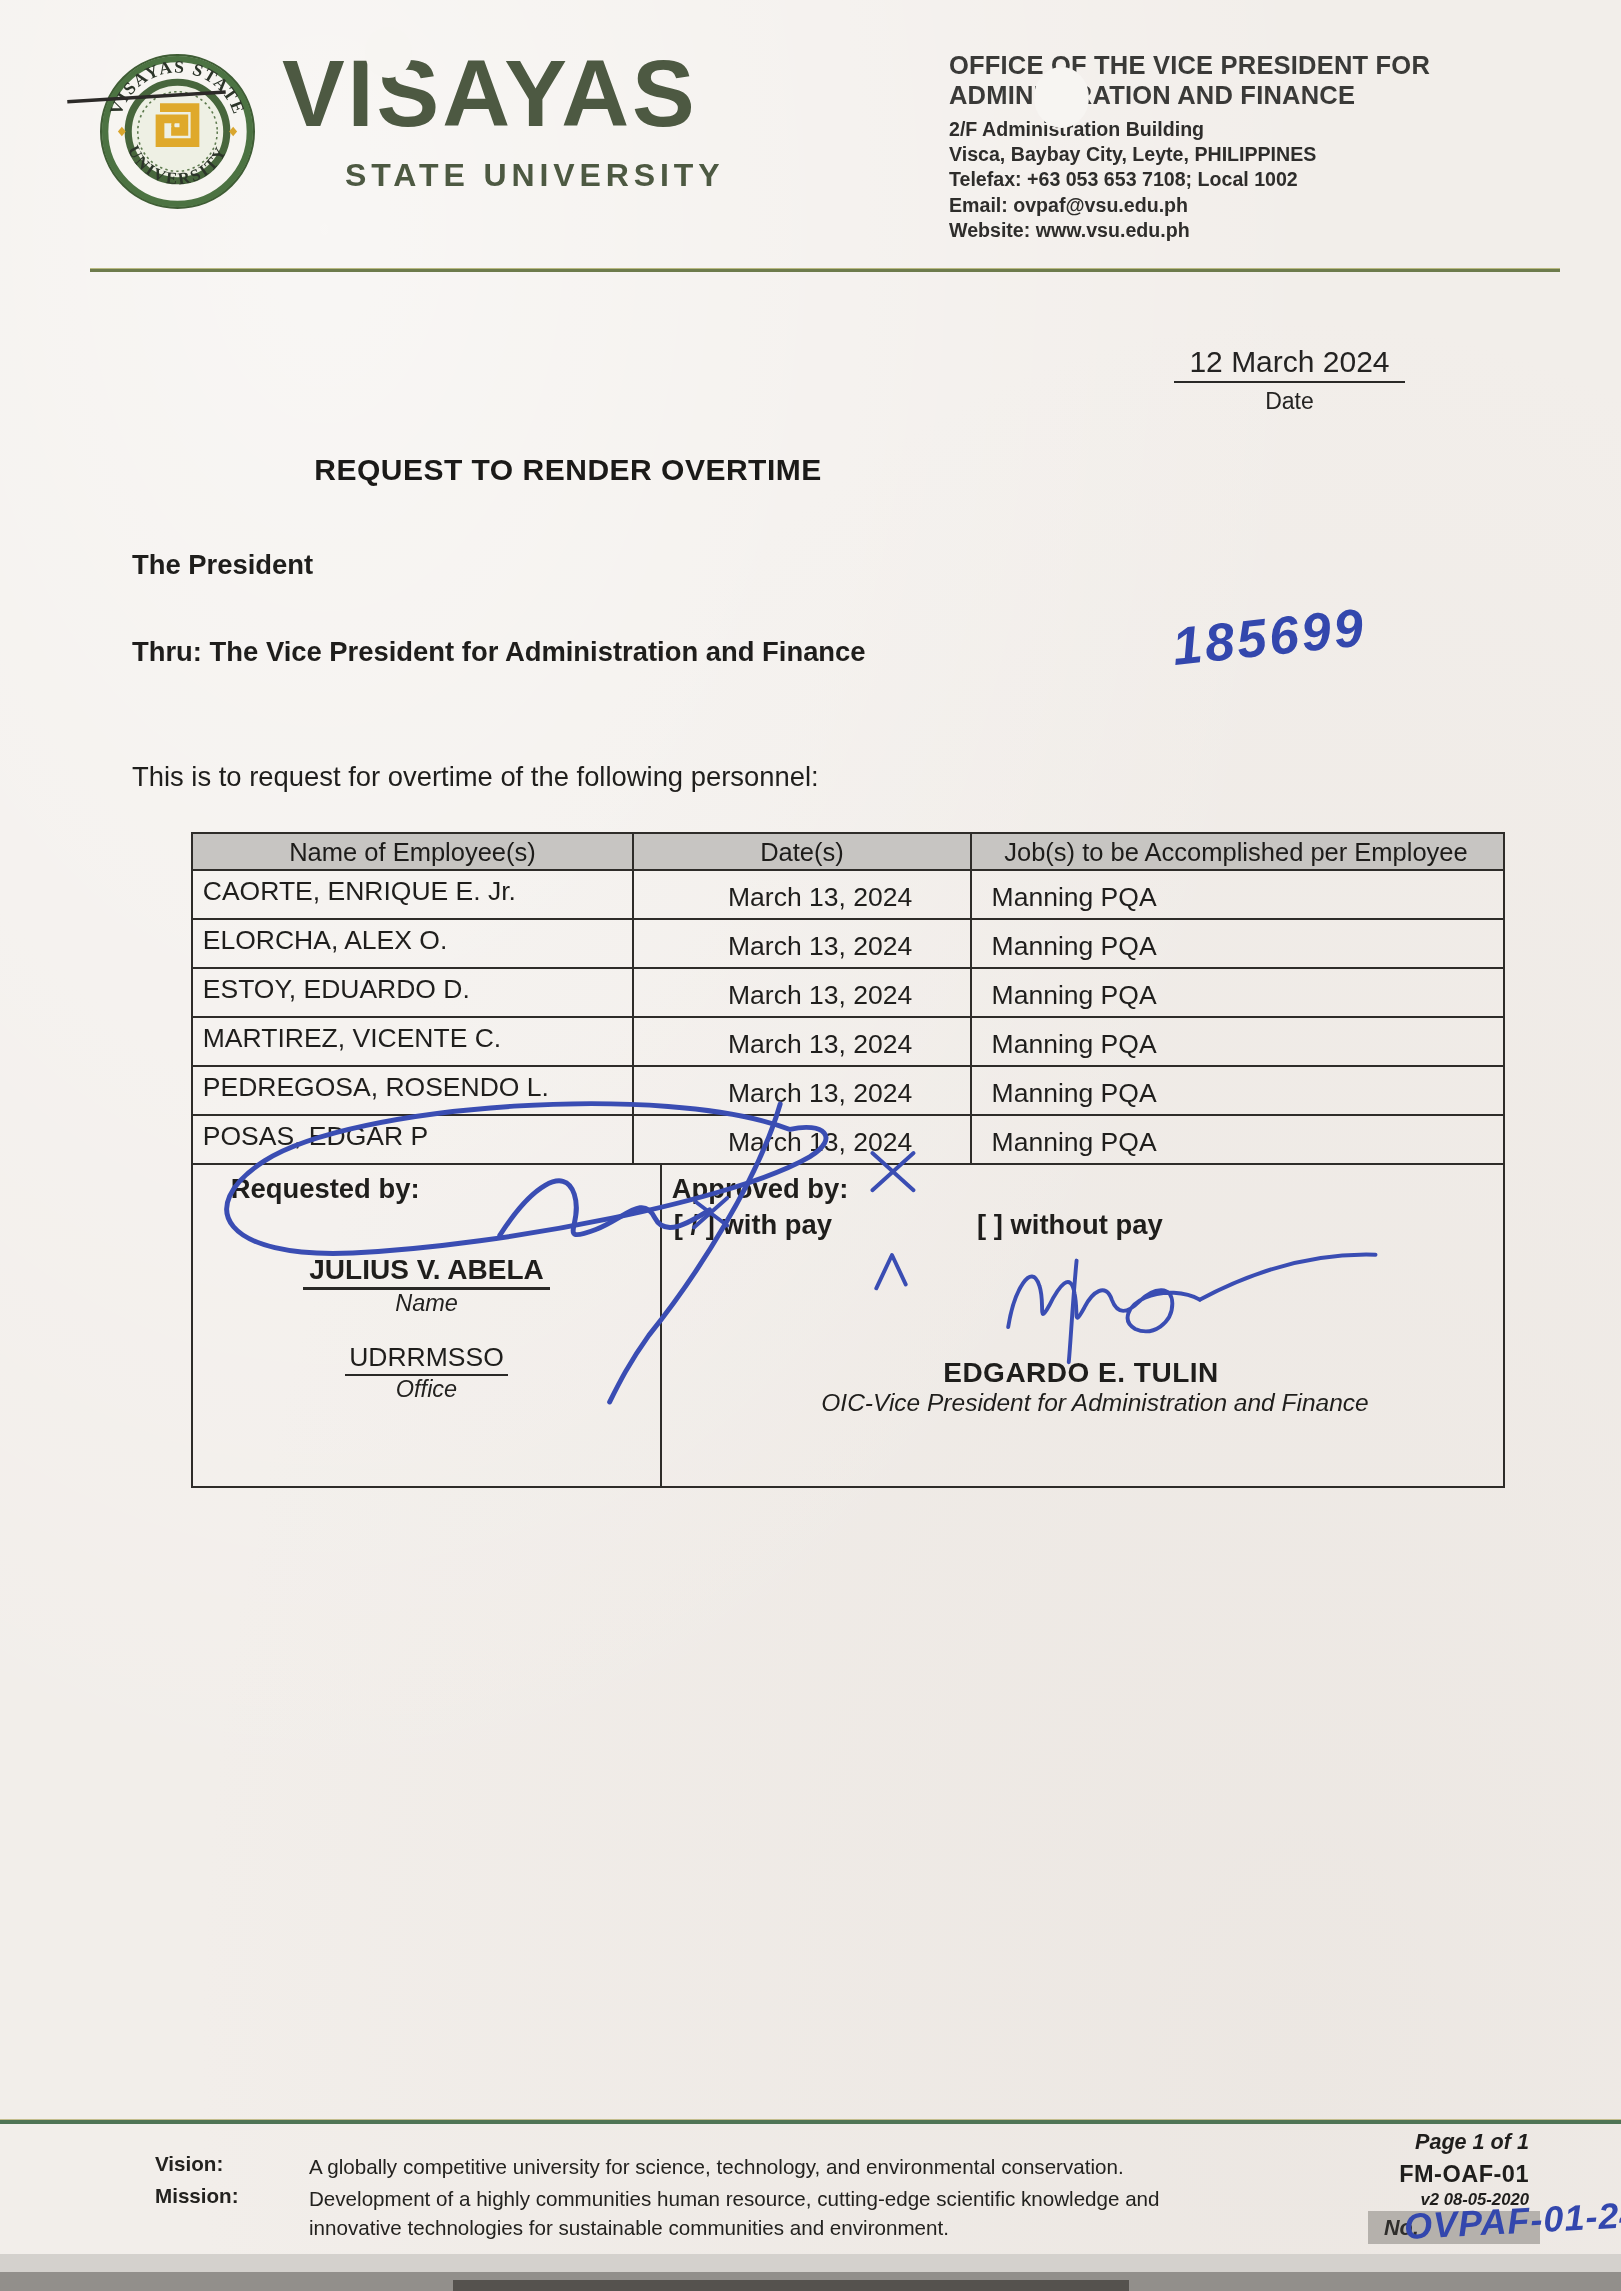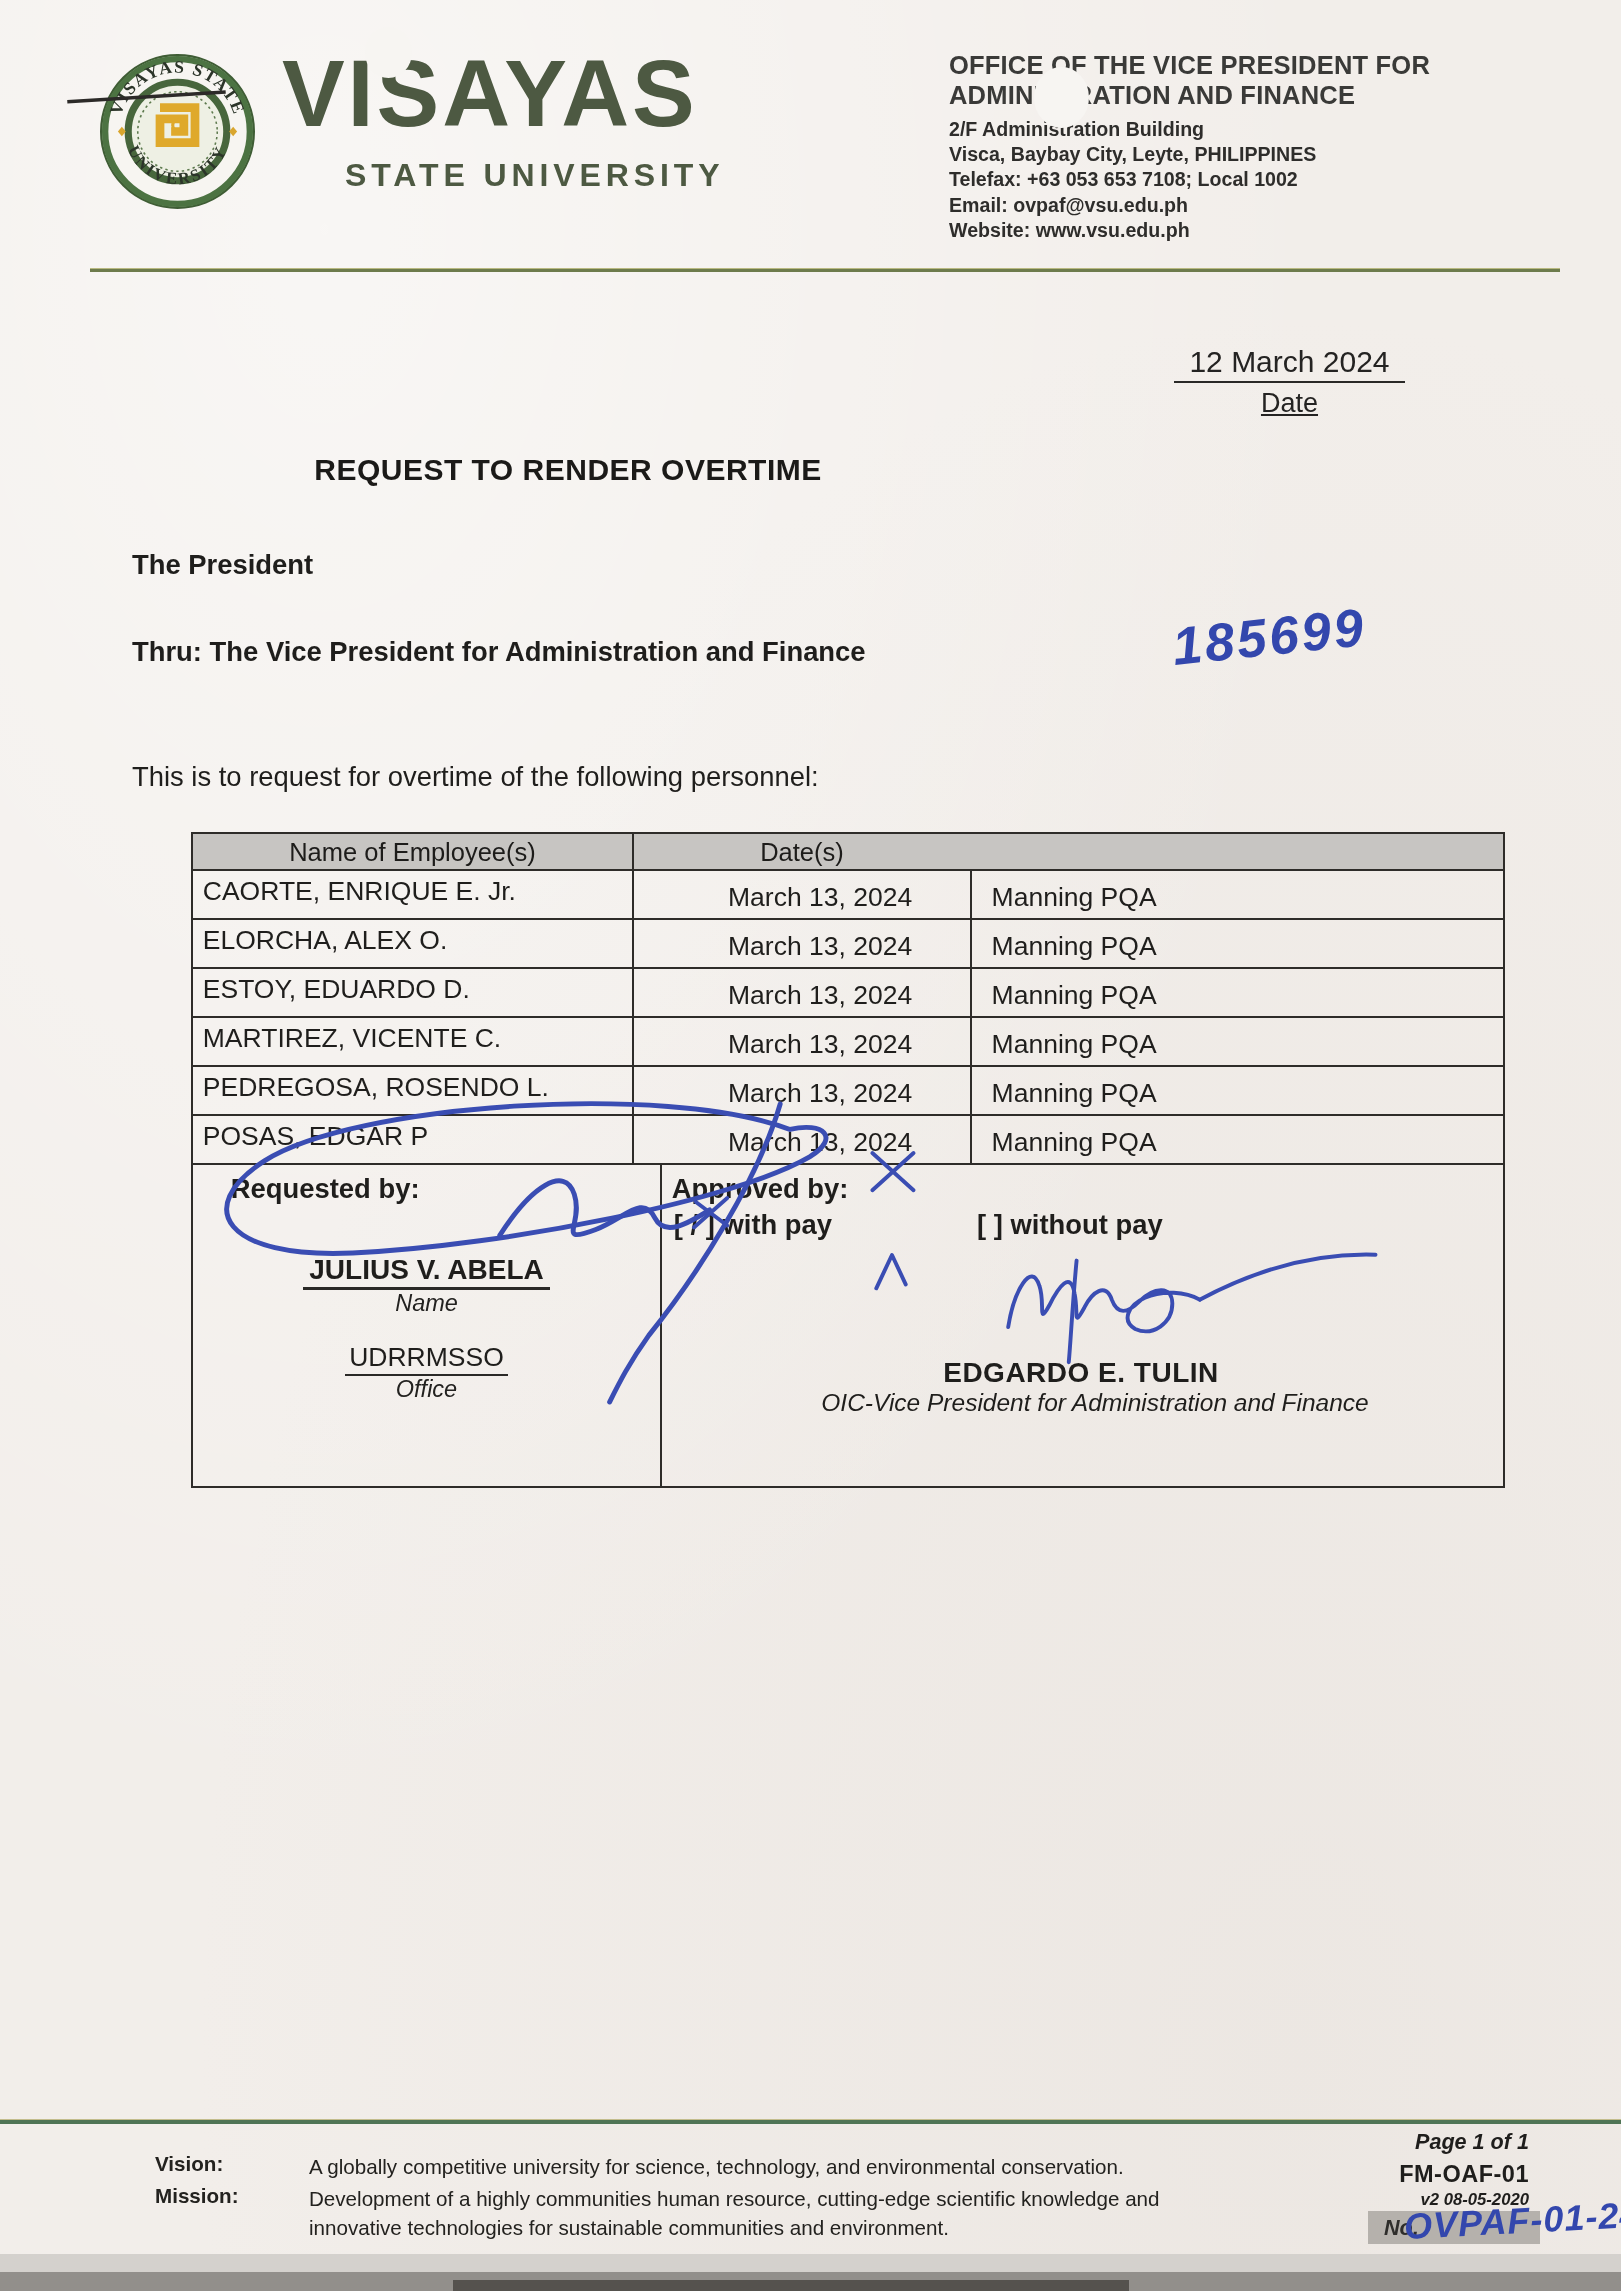--- a/index.html
+++ b/index.html
@@ -22,21 +22,21 @@
   .office-block{left:949px;top:51px;width:490px;}
   .office-name{font-weight:bold;font-size:25.5px;line-height:1.17;color:#3a3a38;letter-spacing:0.2px;}
   .office-line{font-size:19.6px;font-weight:600;color:#2e2d2b;line-height:1.3;}
   .hdr-rule{left:90px;top:268px;width:1470px;height:2.9px;background:#6d7b4c;border-top:1px solid #b9b981;}
   .blob{border-radius:50%;background:#f7f5f2;}
   .staple{left:65px;top:90px;width:163px;height:13.7px;}
   .staple line{stroke:#2c2a28;stroke-width:3.5;}
 
   
   .date-line{left:1174px;top:345px;width:231px;text-align:center;font-size:30px;color:#242322;border-bottom:2.9px solid #2a2927;padding-bottom:2px;}
-  .date-label{left:1174px;top:388px;width:231px;text-align:center;font-size:27px;color:#242322;text-decoration:underline;}
+  .date-label{left:1174px;top:388px;width:231px;text-align:center;font-size:23px;color:#242322;}
   .doc-title{left:132px;top:453px;width:872px;text-align:center;font-weight:bold;font-size:30px;letter-spacing:0.5px;color:#1b1a18;}
   .addressee{left:132px;top:549px;font-weight:bold;font-size:27.4px;}
   .thru{left:132px;top:636px;font-weight:bold;font-size:27.4px;}
   .intro{left:132px;top:761px;font-size:27.4px;}
   .hand{color:#3347ad;font-style:oblique;}
   .hand-185699{left:1172px;top:606px;font-size:53px;font-weight:600;letter-spacing:2.9px;transform:rotate(-6deg);}
 
   
   .tbl{left:191px;top:832px;width:1310px;border:2.9px solid #2e2c29;}
   .trow{display:grid;grid-template-columns:439px 338px 530px;}
@@ -134,20 +134,21 @@
 
   <div class="abs addressee">The President</div>
   <div class="abs thru">Thru: The Vice President for Administration and Finance</div>
   <div class="abs hand hand-185699">185699</div>
   <div class="abs intro">This is to request for overtime of the following personnel:</div>
 
   <div class="abs tbl">
     <div class="trow thead">
       <div>Name of Employee(s)</div>
       <div>Date(s)</div>
+      <div>Job(s) to be Accomplished per Employee</div>
     </div>
     <div class="trow tdata">
       <div class="c-name">CAORTE, ENRIQUE E. Jr.</div>
       <div class="c-date">March 13, 2024</div>
       <div class="c-job">Manning PQA</div>
     </div>
     <div class="trow tdata">
       <div class="c-name">ELORCHA, ALEX O.</div>
       <div class="c-date">March 13, 2024</div>
       <div class="c-job">Manning PQA</div>

